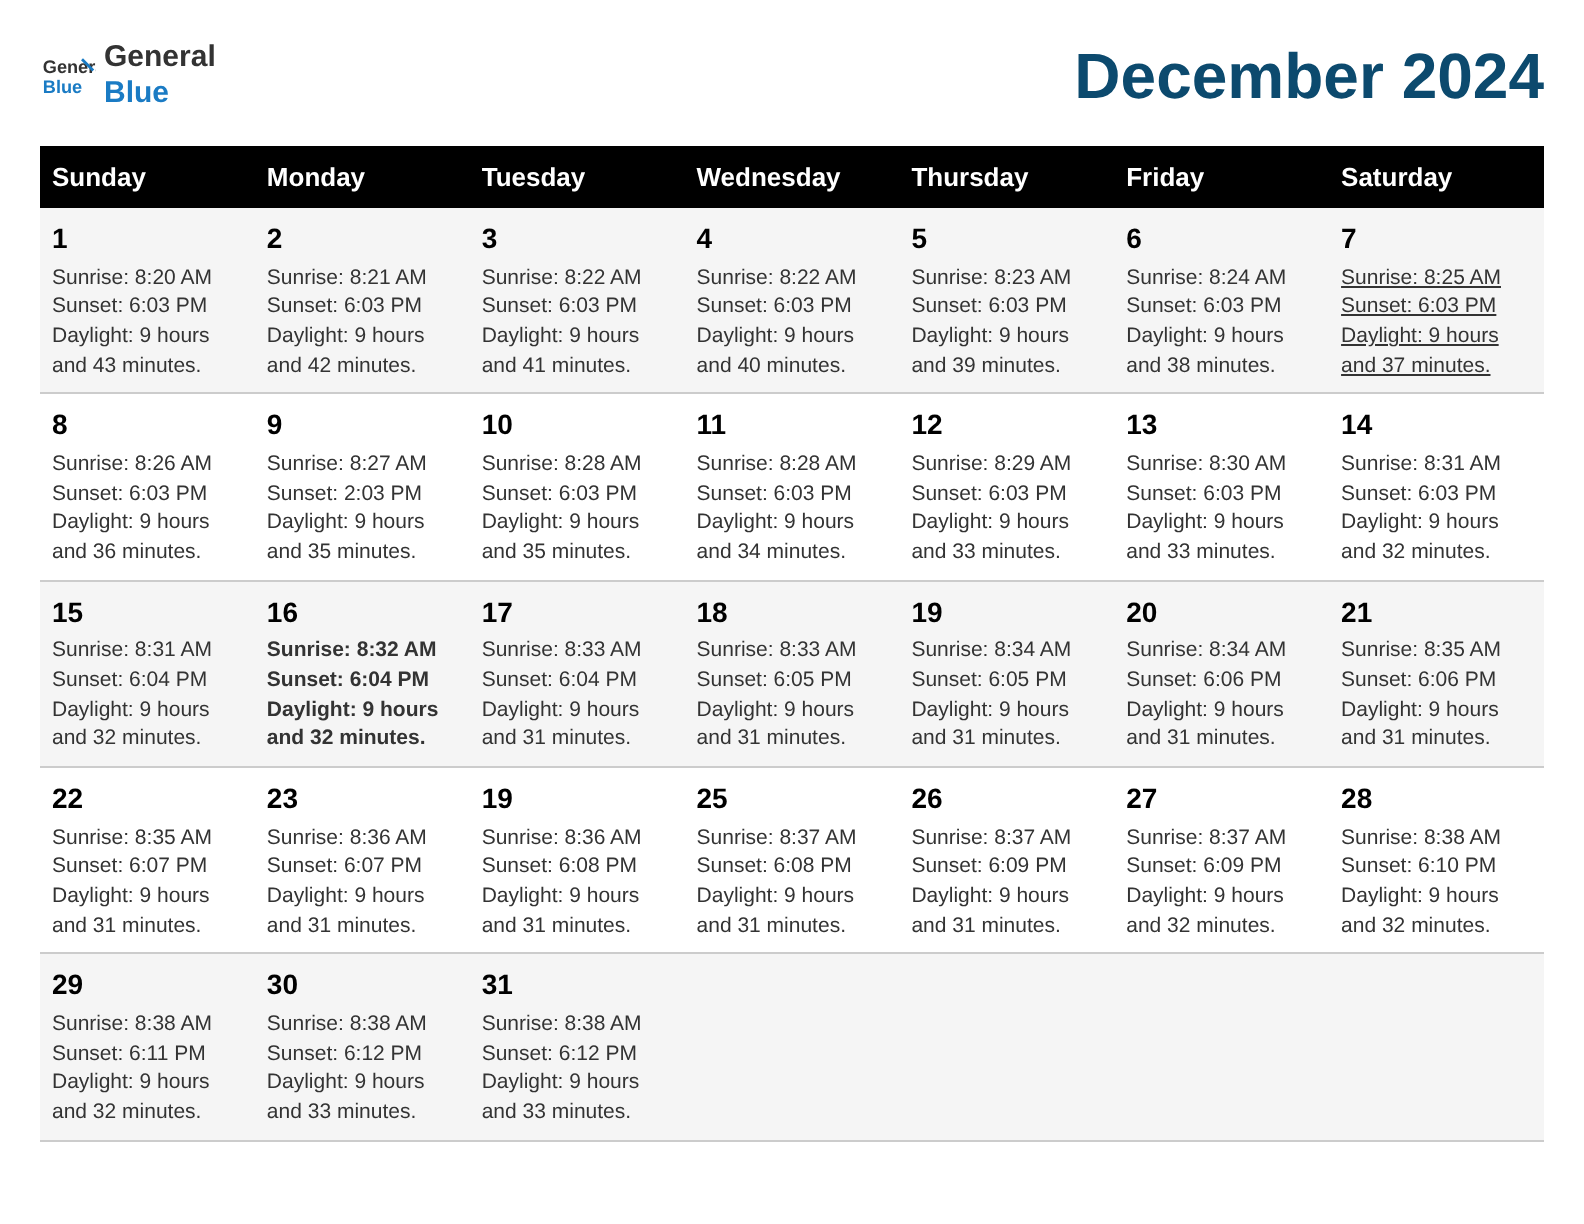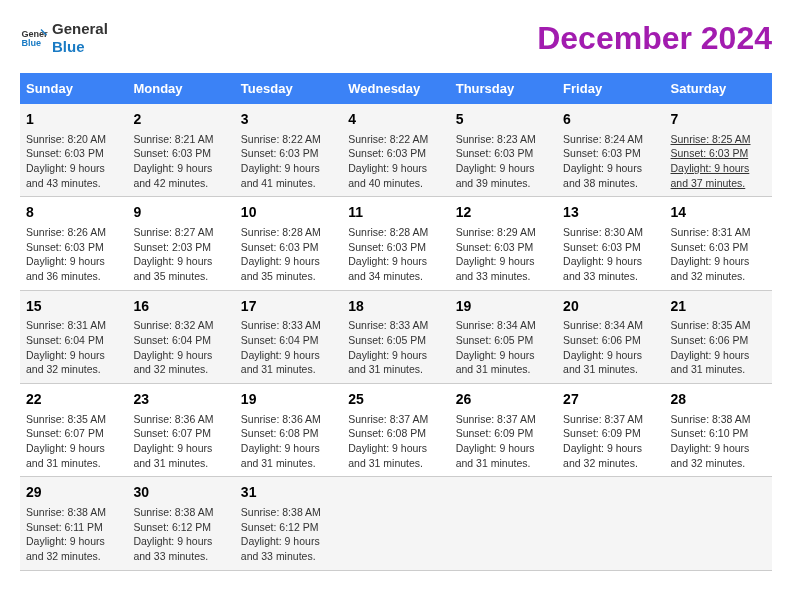--- a/index.html
+++ b/index.html
@@ -24,34 +24,34 @@
     .logo-icon {
       width: 28px;
       height: 28px;
     }
     .title-block {
       text-align: right;
     }
     .title-block h1 {
       font-size: 32px;
       font-weight: bold;
-      color: #a21caf;
+      color: #0c4a6e;
     }
     .title-block h2 {
       font-size: 16px;
       font-weight: normal;
       color: #555;
     }
     table {
       width: 100%;
       border-collapse: collapse;
       font-size: 11px;
     }
     thead tr {
-      background-color: #3b82f6;
+      background-color: #000000;
       color: #fff;
     }
     thead th {
       padding: 8px 6px;
       text-align: left;
       font-size: 13px;
       font-weight: bold;
     }
     tbody tr {
       border-bottom: 1px solid #ccc;
@@ -219,21 +219,21 @@
       <tr>
         <td>
           <span class="day-num">15</span>
           <div class="day-info" style="white-space: pre-line;">Sunrise: 8:31 AM
 Sunset: 6:04 PM
 Daylight: 9 hours
 and 32 minutes.</div>
         </td>
         <td>
           <span class="day-num">16</span>
-          <div class="day-info" style="white-space: pre-line;">Sunrise: 8:32 AM
+          <div class="day-info" style="white-space: pre-line; font-weight: bold;">Sunrise: 8:32 AM
 Sunset: 6:04 PM
 Daylight: 9 hours
 and 32 minutes.</div>
         </td>
         <td>
           <span class="day-num">17</span>
           <div class="day-info" style="white-space: pre-line;">Sunrise: 8:33 AM
 Sunset: 6:04 PM
 Daylight: 9 hours
 and 31 minutes.</div>

